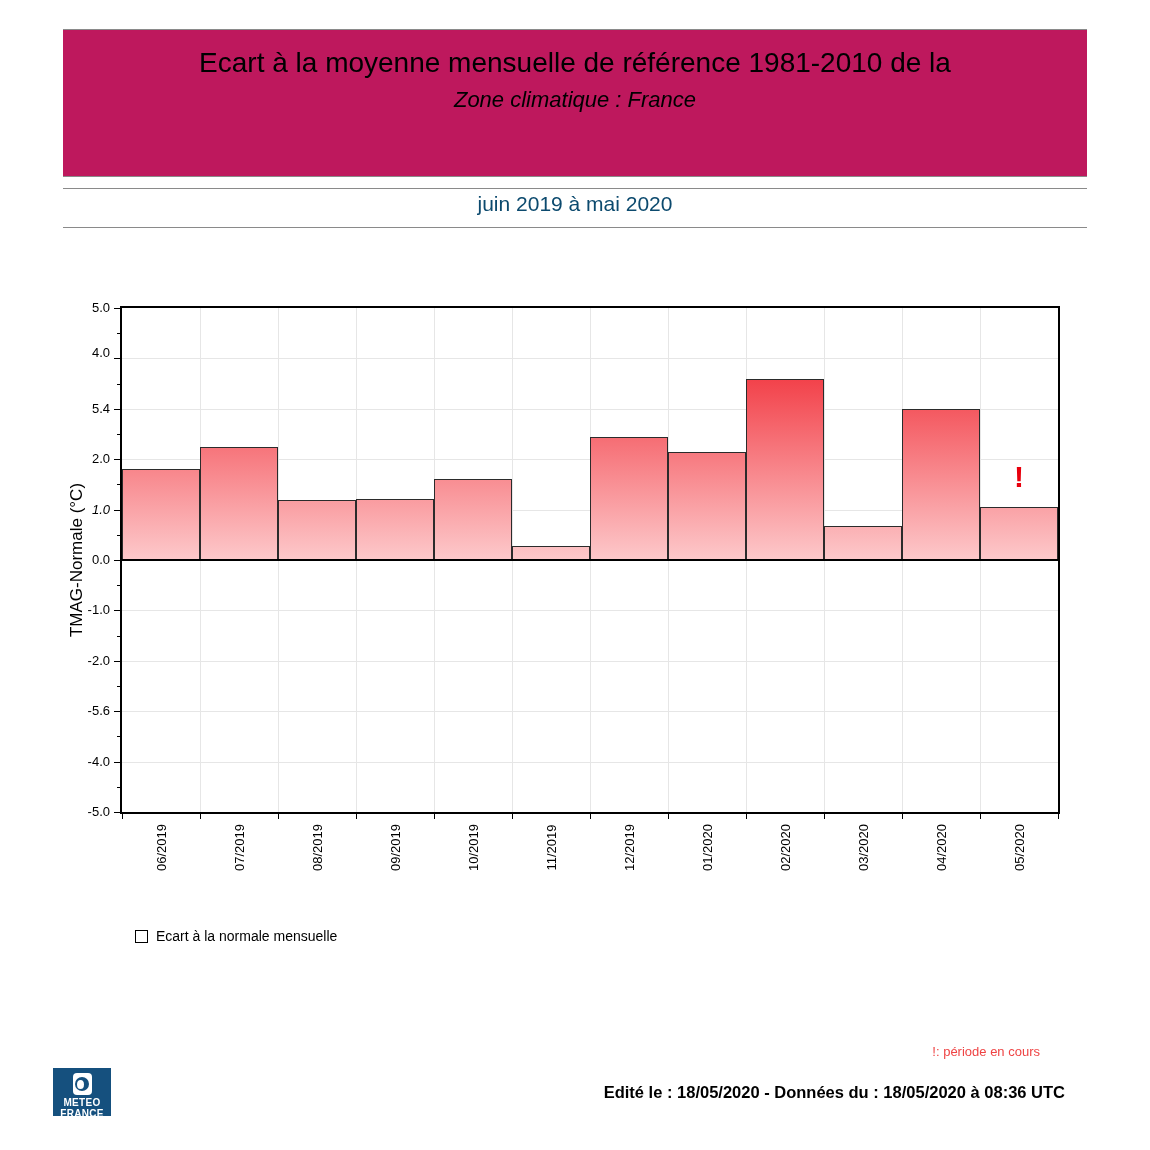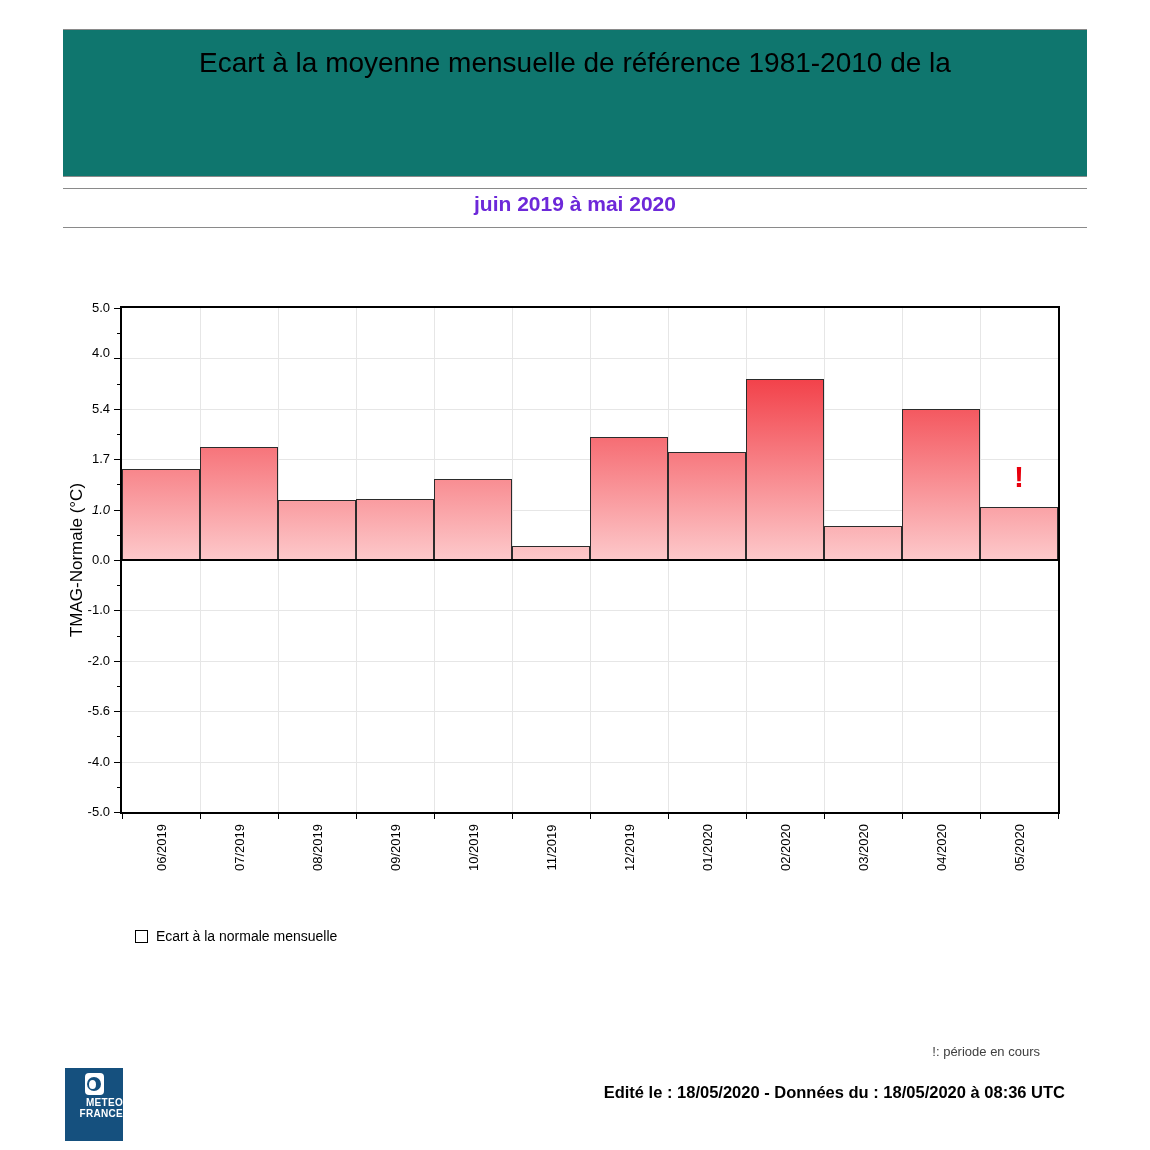--- a/index.html
+++ b/index.html
@@ -62,34 +62,35 @@
   }
 
   
   .legend-row { position:absolute; left:135px; top:928px; display:flex; align-items:center; }
   .legend-swatch { width:11px; height:11px; background:#fff; border:1px solid #000; margin-right:8px; }
   .legend-label { font-size:14px; }
 
   
   .note-red  { position:absolute; top:1044px; right:110px; font-size:13px; color:#cc2f2f; }
   .footer-line { position:absolute; top:1083px; right:85px; font-size:16.5px; font-weight:bold; }
-  .logo { position:absolute; left:65px; top:1068px; width:58px; height:73px; text-align:right; }
+  .logo { position:absolute; left:53px; top:1068px; width:58px; height:48px; text-align:center; }
   .logo-symbol { position:relative; margin:5px auto 2px; width:19px; height:22px; background:#fff; border-radius:4px; }
   .logo-circle { position:absolute; left:2.5px; top:4px; width:14px; height:14px; border-radius:50%; }
   .logo-crescent { position:absolute; left:4px; top:6.5px; width:7px; height:9px; border-radius:50%; background:#fff; }
   .logo-text { color:#fff; font-weight:bold; font-size:10px; line-height:11px; letter-spacing:0.3px; }
 </style>
 </head>
 <body>
 
-<div class="header-box" style="background: #0f766e;">
+<div class="header-box" style="background: #be185d;">
   <div class="title-line1">Ecart à la moyenne mensuelle de référence 1981-2010 de la</div>
+  <div class="subtitle">Zone climatique : France</div>
 </div>
 <div class="sep" id="sep1"></div>
-<div class="period" style="color: #6d28d9; font-weight: bold;">juin 2019 à mai 2020</div>
+<div class="period" style="color: #0c4a6e;">juin 2019 à mai 2020</div>
 <div class="sep" id="sep2"></div>
 
 <div class="y-axis-title">TMAG-Normale (°C)</div>
 
 <div id="plot">
     <div class="hgrid" style="top: 453.6px;"></div>
     <div class="hgrid" style="top: 403.2px;"></div>
     <div class="hgrid" style="top: 352.8px;"></div>
     <div class="hgrid" style="top: 302.4px;"></div>
     <div class="hgrid" style="top: 201.6px;"></div>
@@ -128,21 +129,21 @@
     <div class="ylab" style="top: 395.2px;">-5.6</div>
     <div class="ytick major" style="top: 352.8px;"></div>
     <div class="ylab" style="top: 344.8px;">-2.0</div>
     <div class="ytick major" style="top: 302.4px;"></div>
     <div class="ylab" style="top: 294.4px;">-1.0</div>
     <div class="ytick major" style="top: 252px;"></div>
     <div class="ylab" style="top: 244px;">0.0</div>
     <div class="ytick major" style="top: 201.6px;"></div>
     <div class="ylab" style="top: 193.6px; font-style: italic;">1.0</div>
     <div class="ytick major" style="top: 151.2px;"></div>
-    <div class="ylab" style="top: 143.2px;">1.7</div>
+    <div class="ylab" style="top: 143.2px;">2.0</div>
     <div class="ytick major" style="top: 100.8px;"></div>
     <div class="ylab" style="top: 92.8px;">5.4</div>
     <div class="ytick major" style="top: 50.4px;"></div>
     <div class="ylab" style="top: 37px;">4.0</div>
     <div class="ytick major" style="top: 0px;"></div>
     <div class="ylab" style="top: -8px;">5.0</div>
     <div class="ytick minor" style="top: 478.8px;"></div>
     <div class="ytick minor" style="top: 428.4px;"></div>
     <div class="ytick minor" style="top: 378px;"></div>
     <div class="ytick minor" style="top: 327.6px;"></div>
@@ -202,21 +203,21 @@
       <span>05/2020</span>
     </div>
     <div class="marker" style="left: 897px; top: 152.08px; color: rgb(232, 0, 13);">!</div>
   </div>
 
 <div class="legend-row">
   <div class="legend-swatch"></div>
   <div class="legend-label">Ecart à la normale mensuelle</div>
 </div>
 
-<div class="note-red" style="color: #404040;">!: période en cours</div>
+<div class="note-red" style="color: #ef4444;">!: période en cours</div>
 <div class="footer-line">Edité le : 18/05/2020 - Données du : 18/05/2020 à 08:36 UTC</div>
 <div class="logo" style="background: rgb(21, 80, 126);">
   <div class="logo-symbol">
     <div class="logo-circle" style="background: rgb(21, 80, 126);"></div>
     <div class="logo-crescent"></div>
   </div>
   <div class="logo-text">METEO</div>
   <div class="logo-text">FRANCE</div>
 </div>
 

